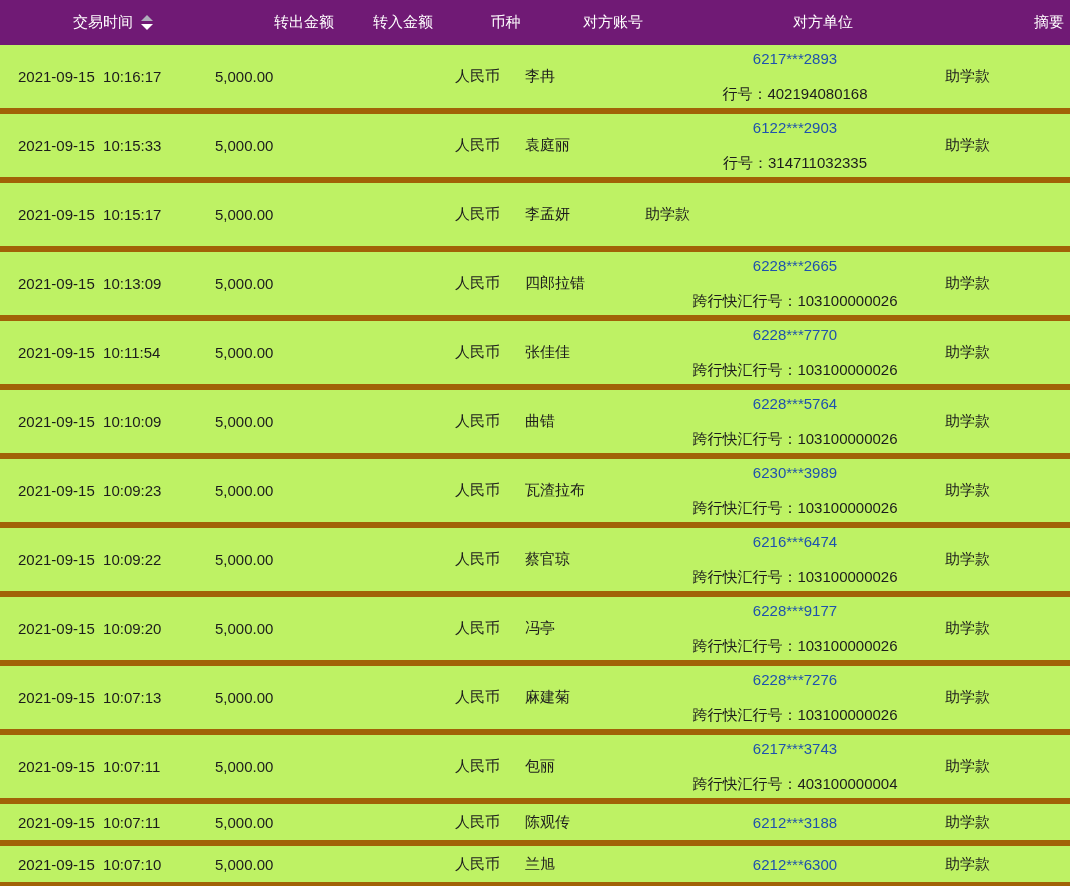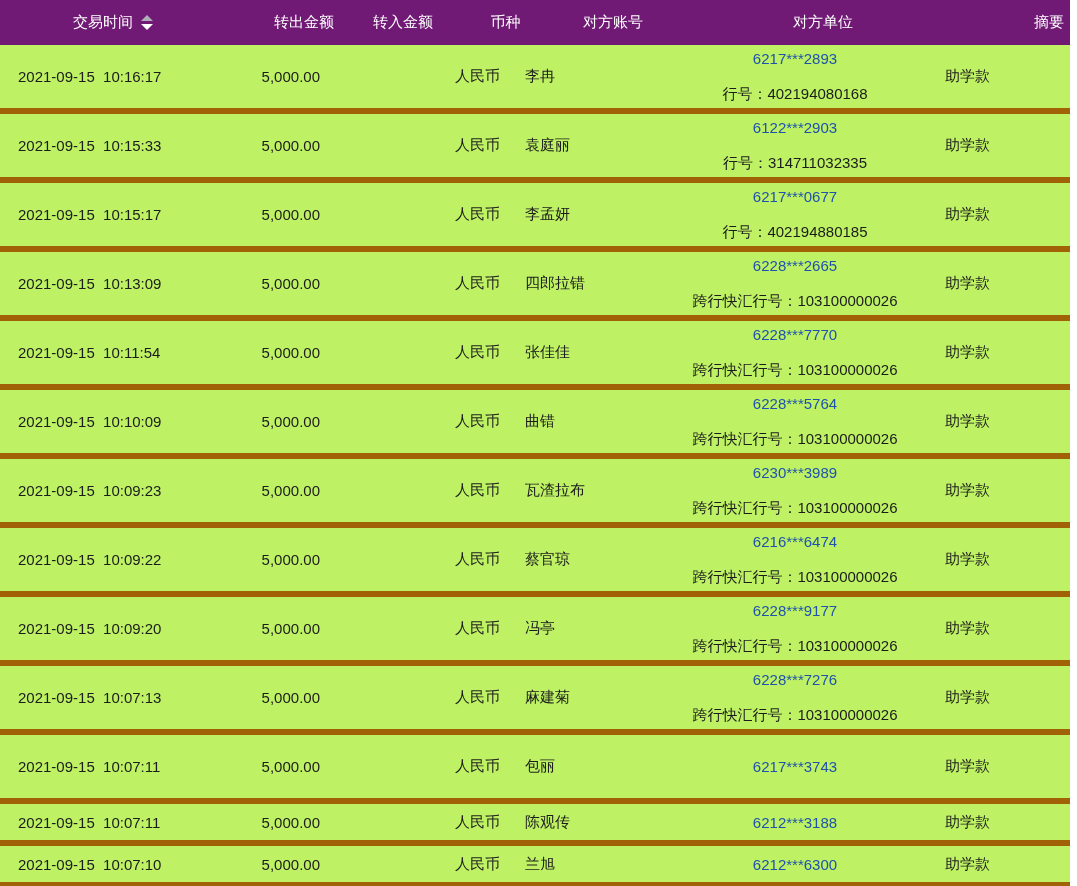--- a/index.html
+++ b/index.html
@@ -58,21 +58,21 @@
     grid-template-columns: 215px 105px 110px 95px 120px 300px 125px;
     height: 69px;
     background: #bef264;
     border-bottom: 6px solid #a16207;
     align-items: center;
     font-size: 15px;
     color: #1c1c1c;
   }
   .tr.single { height: 42px; }
   .td.col-time  { padding-left: 18px; white-space: pre; }
-  .td.col-out   { text-align: right; }
+  .td.col-out   { }
   .td.col-in    { text-align: center; }
   .td.col-cur   { text-align: center; }
   .td.col-party { text-align: left; }
   .td.col-acct  {
     height: 100%;
     display: flex;
     flex-direction: column;
     align-items: center;
     justify-content: center;
     gap: 18px;
@@ -131,24 +131,20 @@
     </div>
     <div class="td col-sum">助学款</div>
   </div>
 
   <div class="tr">
     <div class="td col-time">2021-09-15  10:15:17</div>
     <div class="td col-out">5,000.00</div>
     <div class="td col-in"></div>
     <div class="td col-cur">人民币</div>
     <div class="td col-party">李孟妍</div>
-    <div class="td col-acct">
-      <a class="acct-link">6217***0677</a>
-      <div class="acct-detail">行号：402194880185</div>
-    </div>
     <div class="td col-sum">助学款</div>
   </div>
 
   <div class="tr">
     <div class="td col-time">2021-09-15  10:13:09</div>
     <div class="td col-out">5,000.00</div>
     <div class="td col-in"></div>
     <div class="td col-cur">人民币</div>
     <div class="td col-party">四郎拉错</div>
     <div class="td col-acct">
@@ -237,20 +233,21 @@
   </div>
 
   <div class="tr">
     <div class="td col-time">2021-09-15  10:07:11</div>
     <div class="td col-out">5,000.00</div>
     <div class="td col-in"></div>
     <div class="td col-cur">人民币</div>
     <div class="td col-party">包丽</div>
     <div class="td col-acct">
       <a class="acct-link">6217***3743</a>
+      <div class="acct-detail">跨行快汇行号：403100000004</div>
     </div>
     <div class="td col-sum">助学款</div>
   </div>
 
   <div class="tr single">
     <div class="td col-time">2021-09-15  10:07:11</div>
     <div class="td col-out">5,000.00</div>
     <div class="td col-in"></div>
     <div class="td col-cur">人民币</div>
     <div class="td col-party">陈观传</div>

